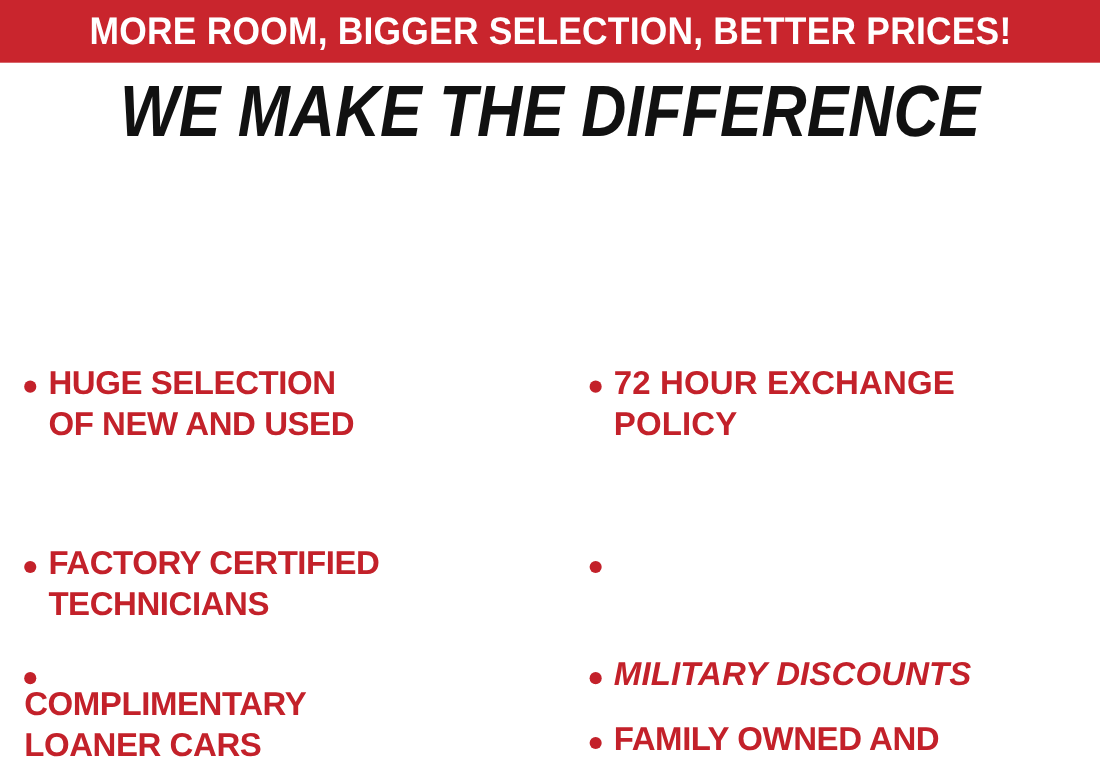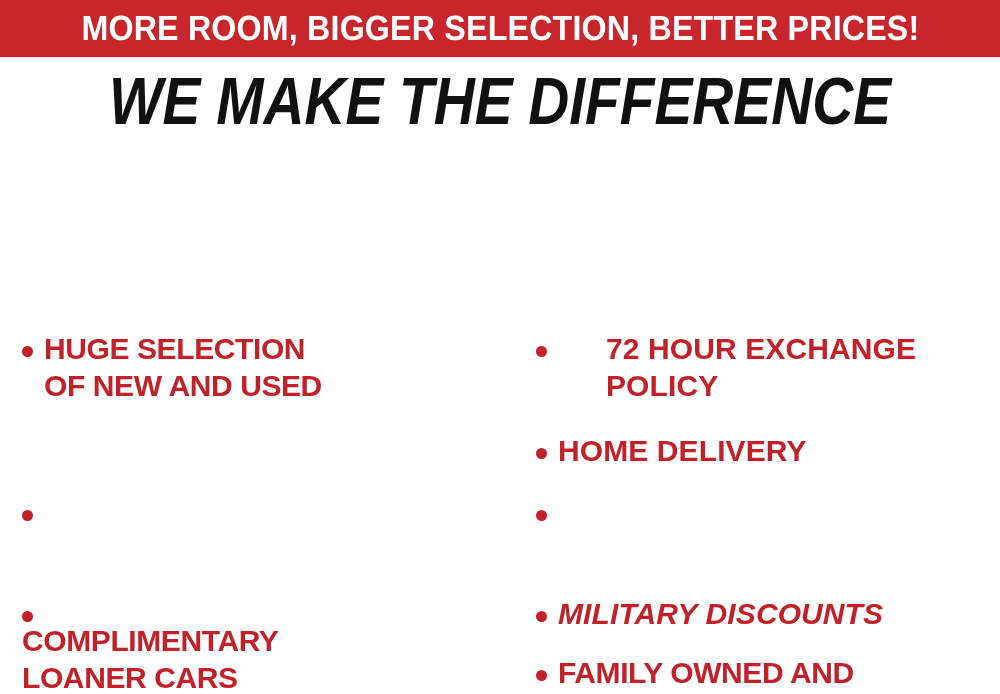--- a/index.html
+++ b/index.html
@@ -138,40 +138,38 @@
 
   <div class="columns">
     <div class="col col-left">
         <div class="bullet-item" style="top: 170px;">
           <span class="dot"></span>
           <span class="bullet-text tight">HUGE SELECTION
 OF NEW AND USED</span>
         </div>
         <div class="bullet-item" style="top: 334px;">
           <span class="dot"></span>
+          <span class="bullet-text tight">FACTORY CERTIFIED
+TECHNICIANS</span>
         </div>
         <div class="bullet-item" style="top: 435px; flex-direction: column;">
           <span class="dot"></span>
           <span class="bullet-text tight">COMPLIMENTARY
 LOANER CARS</span>
         </div>
         <div class="bullet-item" style="top: 533px;">
           <span class="bullet-text tight">COMPLIMENTARY
 SHUTTLE SERVICE</span>
         </div>
       </div>
     <div class="col col-right">
-        <div class="bullet-item" style="top: 170px; gap: 48px;">
+        <div class="bullet-item" style="top: 170px;">
           <span class="dot"></span>
           <span class="bullet-text">72 HOUR EXCHANGE
 POLICY</span>
-        </div>
-        <div class="bullet-item" style="top: 272px;">
-          <span class="dot"></span>
-          <span class="bullet-text">HOME DELIVERY</span>
         </div>
         <div class="bullet-item" style="top: 334px;">
           <span class="dot"></span>
         </div>
         <div class="bullet-item" style="top: 435px; font-style: italic;">
           <span class="dot"></span>
           <span class="bullet-text">MILITARY DISCOUNTS</span>
         </div>
         <div class="bullet-item" style="top: 494px;">
           <span class="dot"></span>

